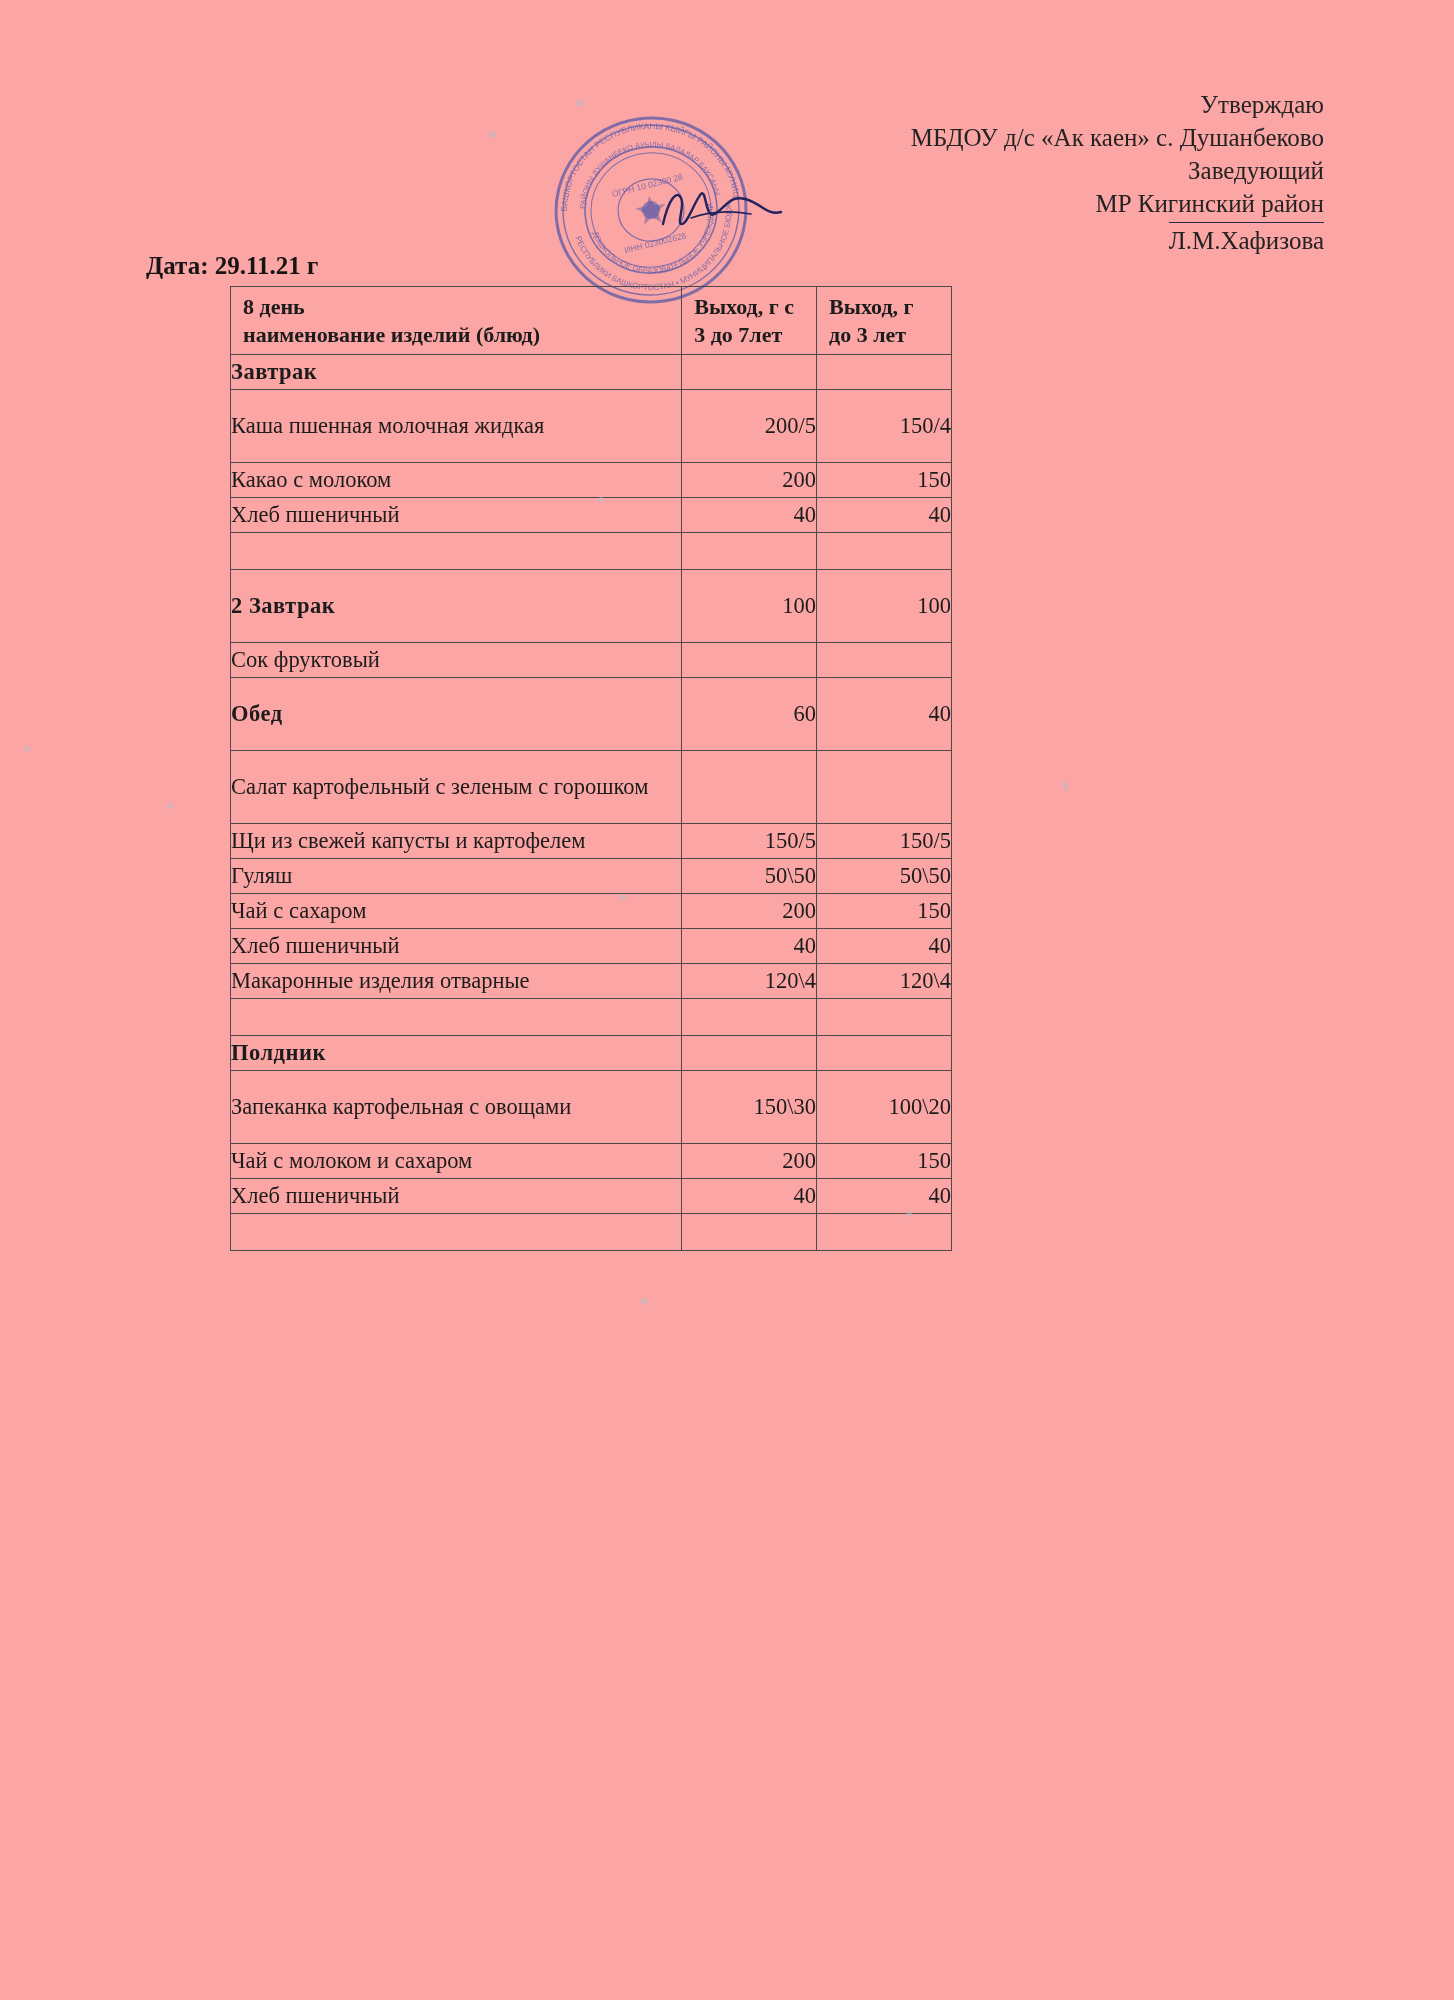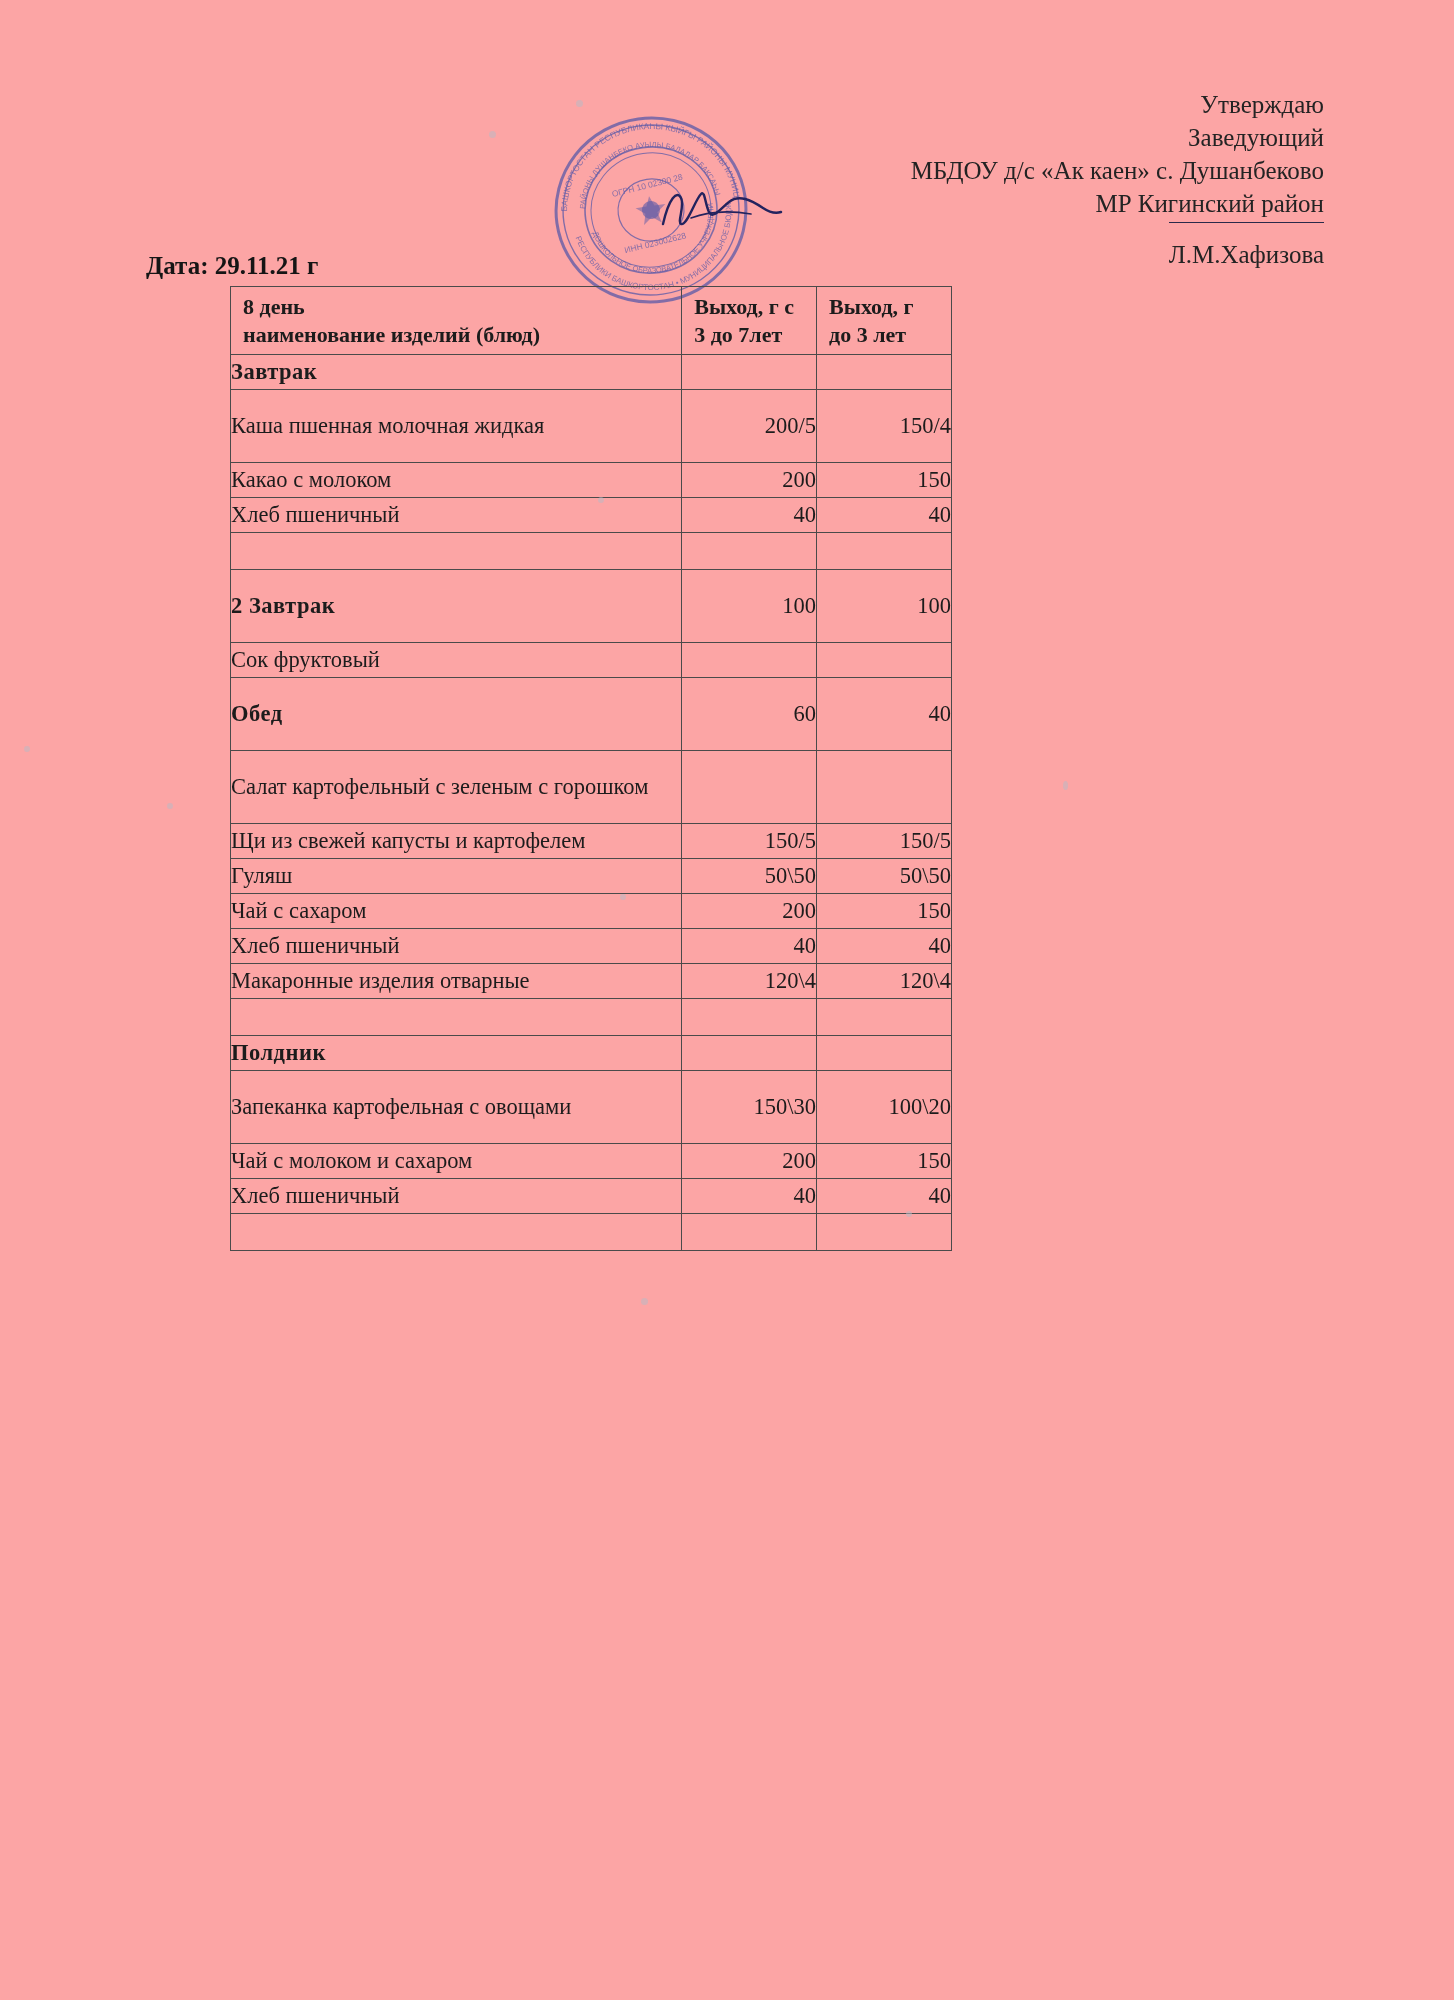--- a/index.html
+++ b/index.html
@@ -31,21 +31,21 @@
     text-align: right;
     font-size: 25px;
     line-height: 1.32;
     color: #232323;
     white-space: nowrap;
   }
   .approval div { margin: 0; }
   .approval .sign-name {
     border-top: 1.5px solid #2a2a4a;
     display: inline-block;
-    padding-top: 15px;
+    padding-top: 1px;
     margin-top: 2px;
   }
 
   
   .date-line {
     position: absolute;
     top: 252px;
     left: 146px;
     font-size: 25px;
     font-weight: bold;
@@ -128,22 +128,22 @@
     opacity: .55;
   }
 </style>
 </head>
 <body>
 
 <div class="page">
 
   <div class="approval">
     <div>Утверждаю</div>
+    <div>МБДОУ д/с  «Ак каен» с. Душанбеково</div>
     <div>Заведующий</div>
-    <div>МБДОУ д/с  «Ак каен» с. Душанбеково</div>
     <div>МР Кигинский район</div>
     <div><span class="sign-name">Л.М.Хафизова</span></div>
   </div>
 
   <div class="date-line">Дата: 29.11.21 г</div>
 
   <div class="stamp">
     <svg width="220" height="220" viewBox="0 0 220 220" xmlns="http://www.w3.org/2000/svg">
       <g transform="rotate(-8 110 110)" fill="none" stroke="#5a59a8" stroke-opacity="0.75">
         <ellipse cx="110" cy="110" rx="95" ry="92" stroke-width="3"></ellipse>

